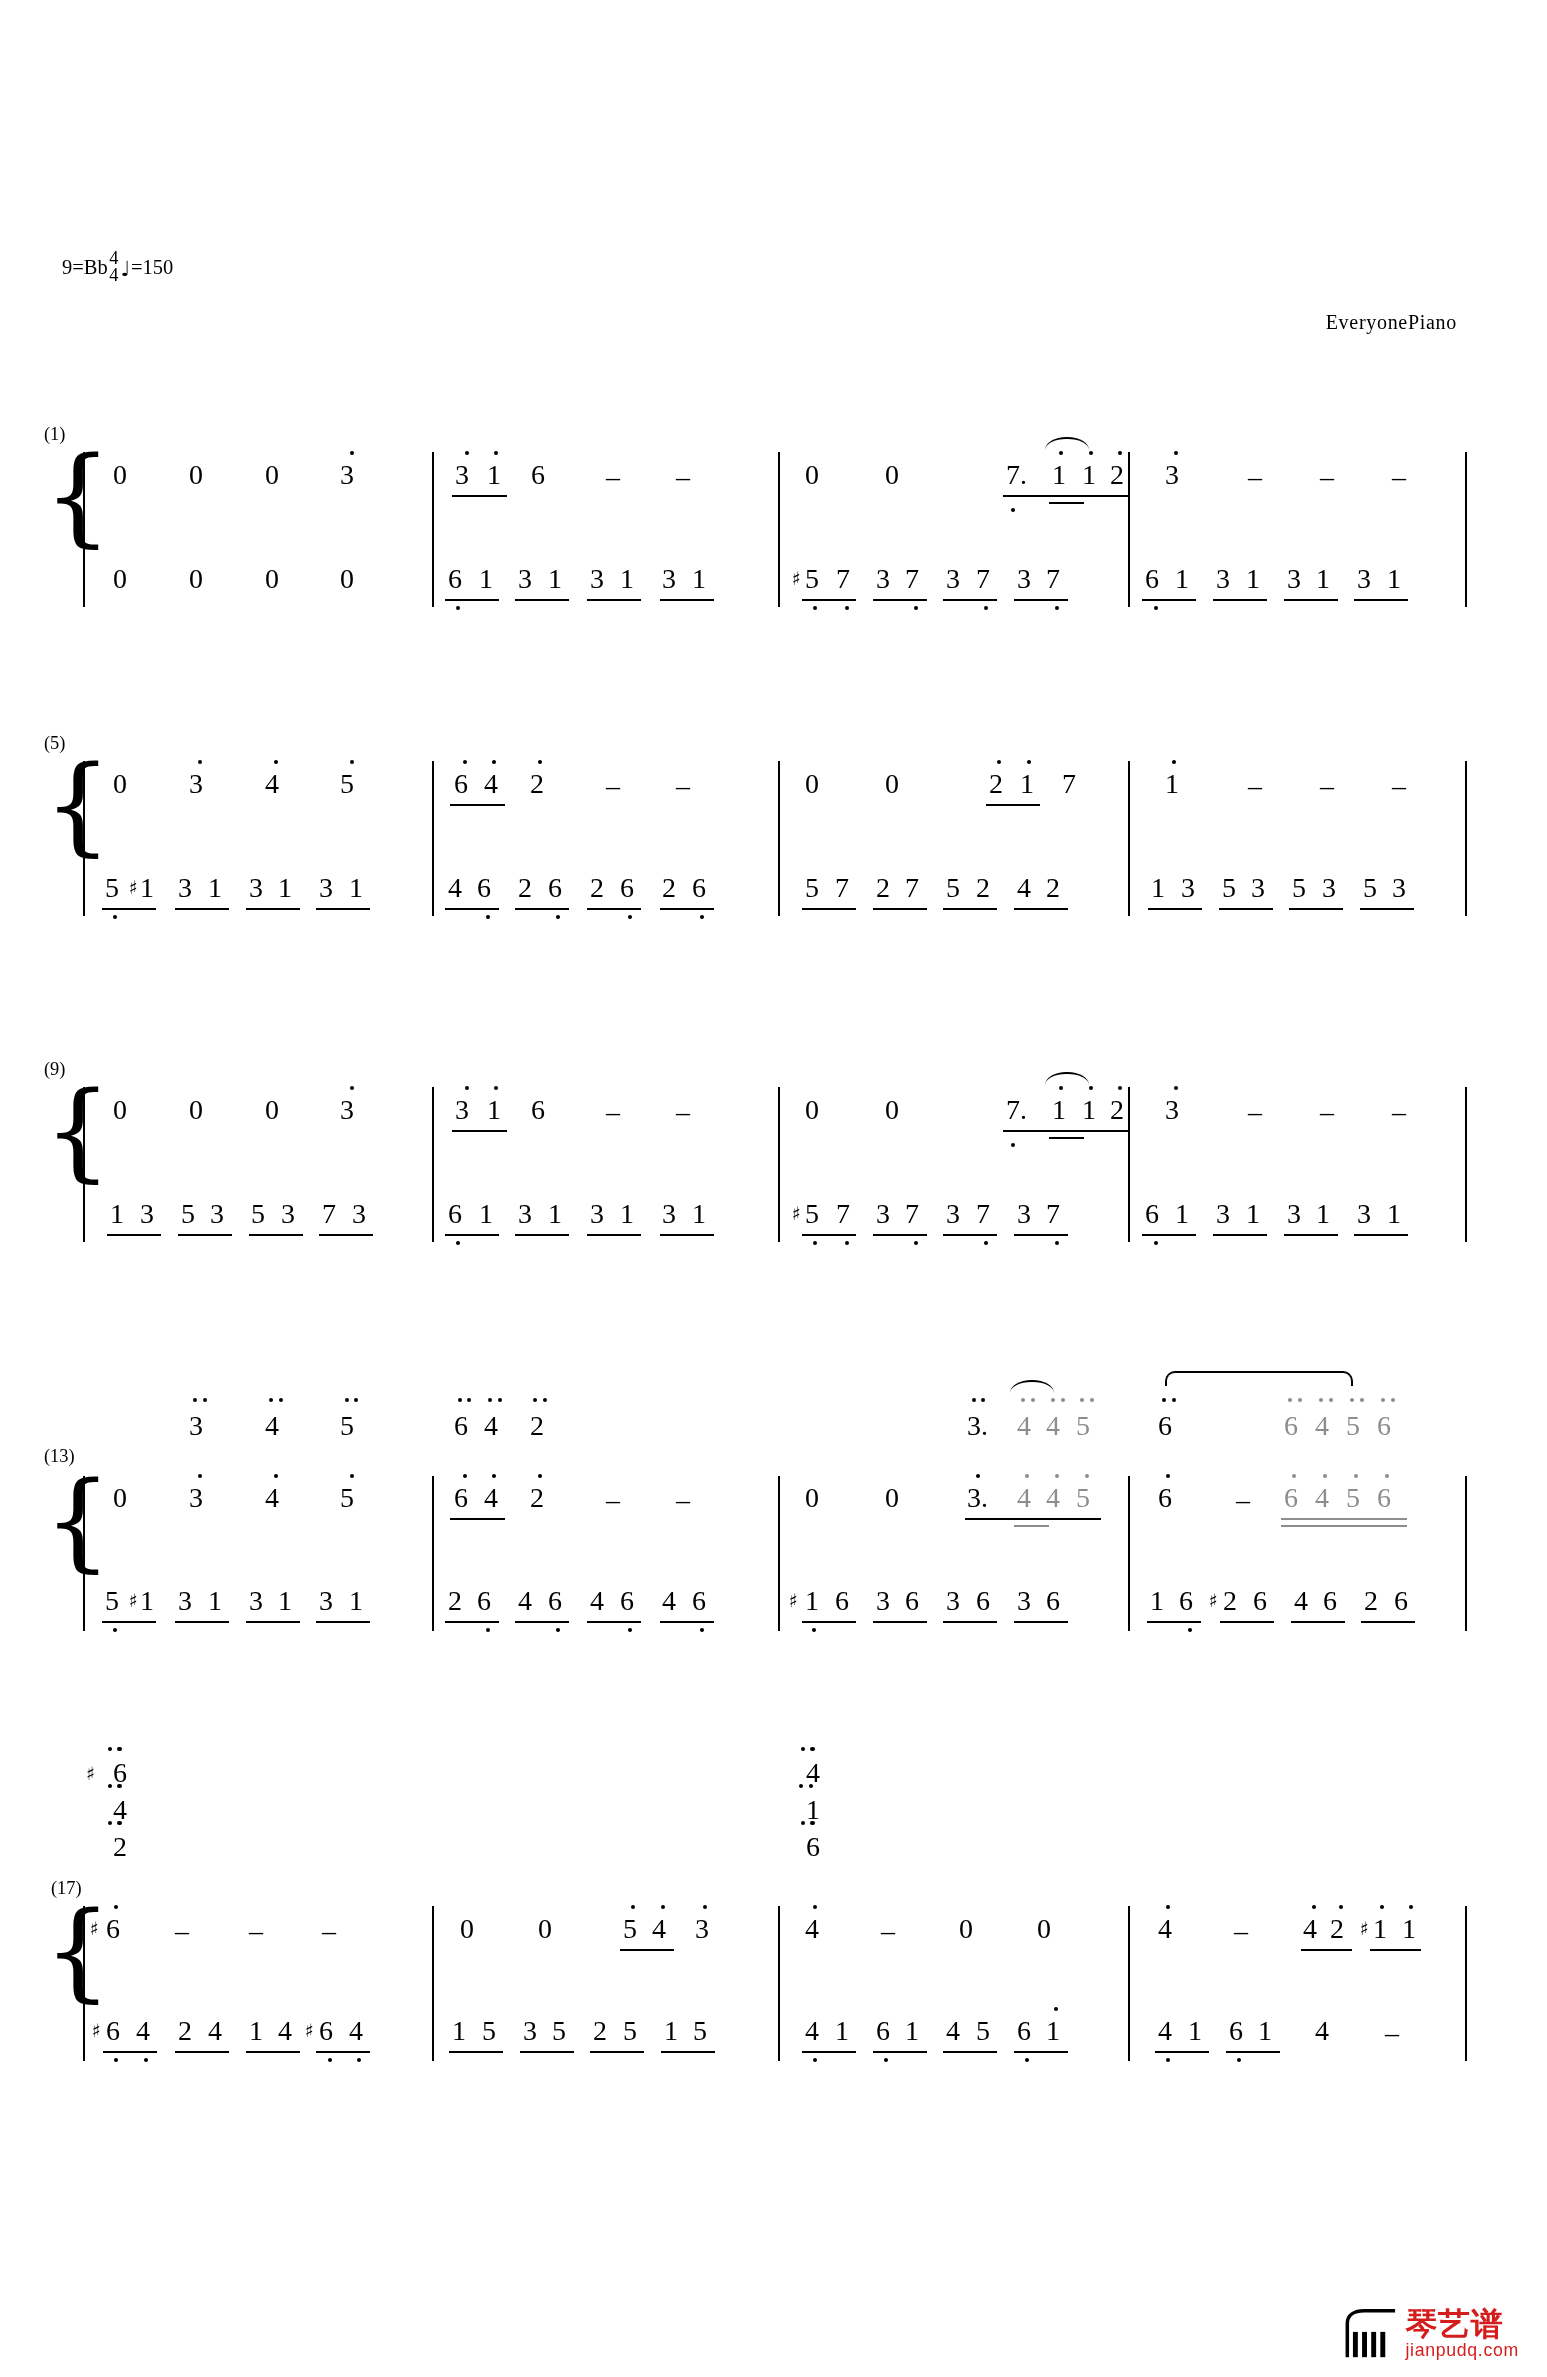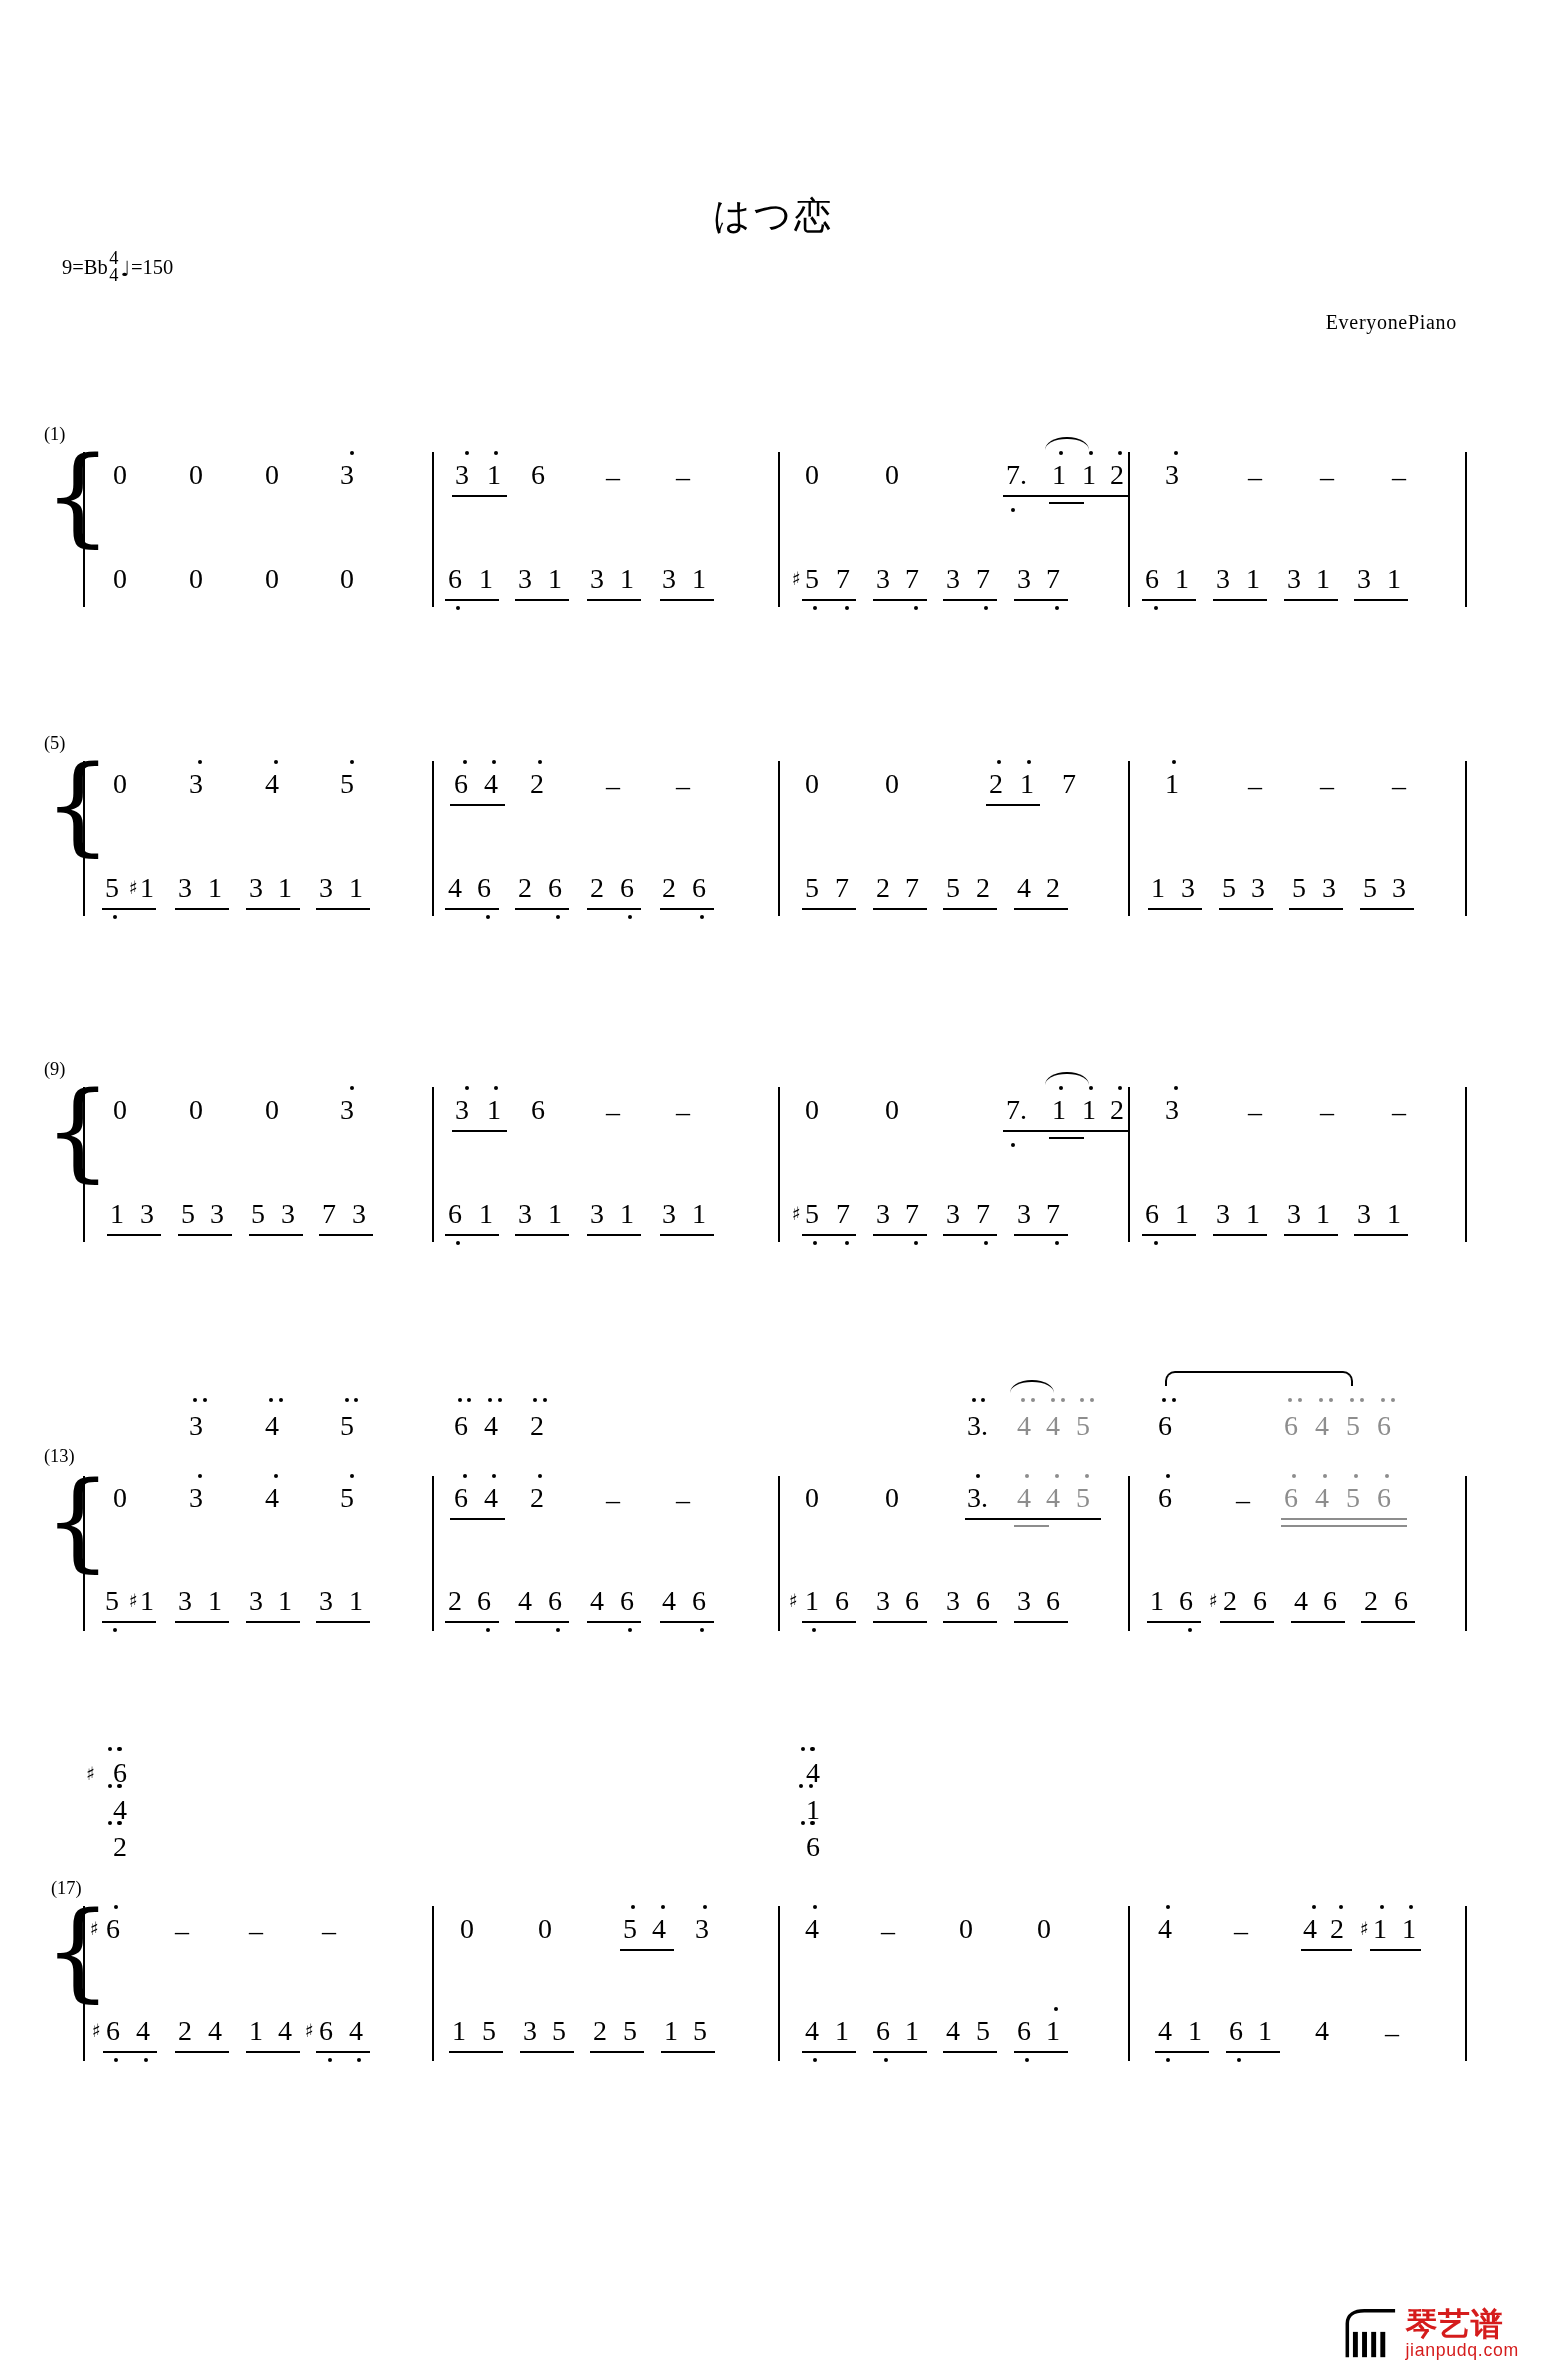--- a/index.html
+++ b/index.html
@@ -193,21 +193,20 @@
     font-family: "Liberation Sans", sans-serif;
     letter-spacing: 0.7px;
     margin-top: 2.8px;
   }
 </style>
 </head>
 <body>
 
 <div class="sheet">
 
-  <div class="title">はつ恋</div>
 
   <div class="key-tempo">
     <span>9=Bb</span>
     <span class="frac">
       <span>4</span>
       <span>4</span>
     </span>
     <span class="noteq">♩</span>
     <span>=150</span>
   </div>

